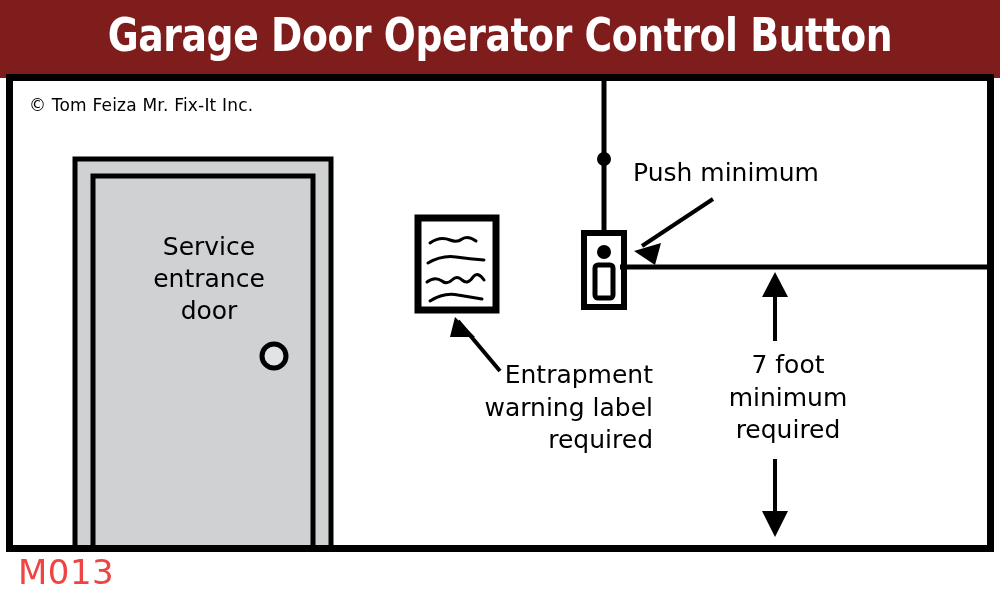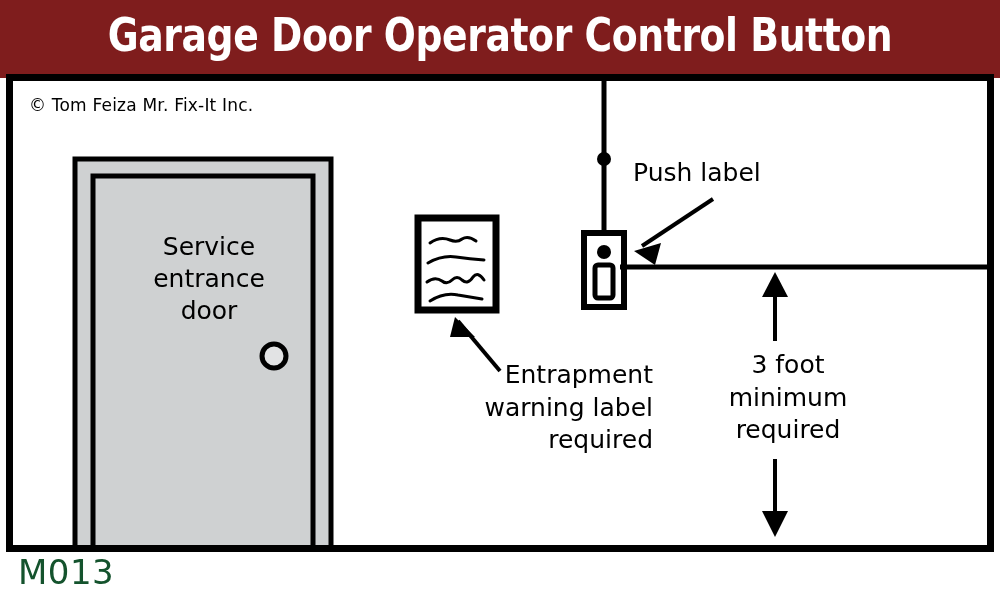--- a/index.html
+++ b/index.html
@@ -103,21 +103,21 @@
     width: 240px;
     font-size: 25px;
     line-height: 1.30;
   }
   #code {
     position: absolute;
     left: 18px;
     top: 552px;
     font-family: "DejaVu Sans", sans-serif;
     font-size: 34px;
-    color: #14532d;
+    color: #ef4444;
     letter-spacing: 0.5px;
   }
 </style>
 </head>
 <body>
 
 <div id="page">
 
   <div id="header-band">
     <div id="title">Garage Door Operator Control Button</div>
@@ -177,25 +177,25 @@
         <polygon points="762,456 775,430 749,430" fill="#000000"></polygon>
       </g>
     </svg>
 
     <div class="hand" id="door-label">Service
 entrance
 door</div>
 
     <div class="hand" id="copyright">© Tom Feiza Mr. Fix-It Inc.</div>
 
-    <div class="hand" id="push-button-label">Push label</div>
+    <div class="hand" id="push-button-label">Push minimum</div>
 
     <div class="hand" id="entrapment-label">Entrapment
 warning label
 required</div>
 
-    <div class="hand" id="clearance-label">3 foot
+    <div class="hand" id="clearance-label">7 foot
 minimum
 required</div>
   </div>
 
   <div id="code">M013</div>
 </div>
 
 </body></html>

